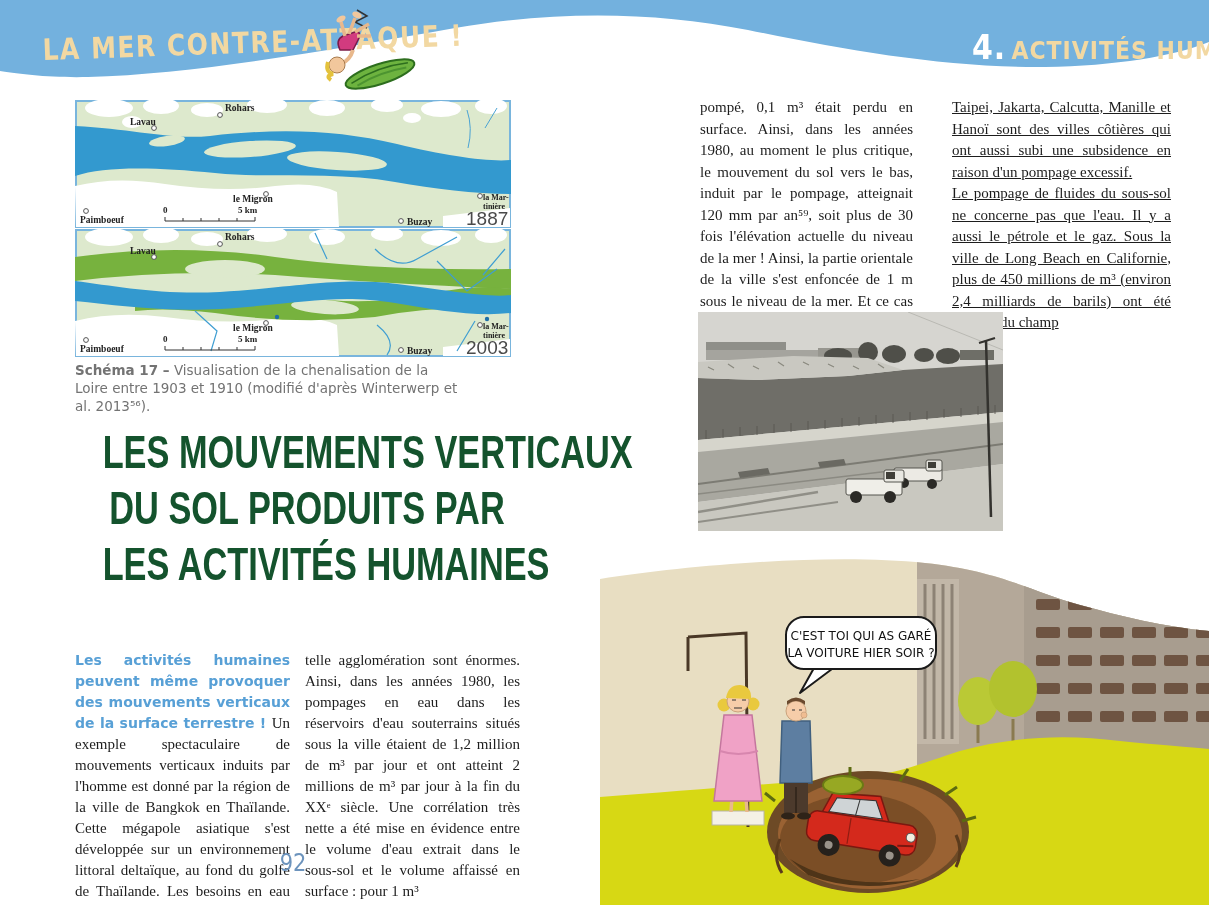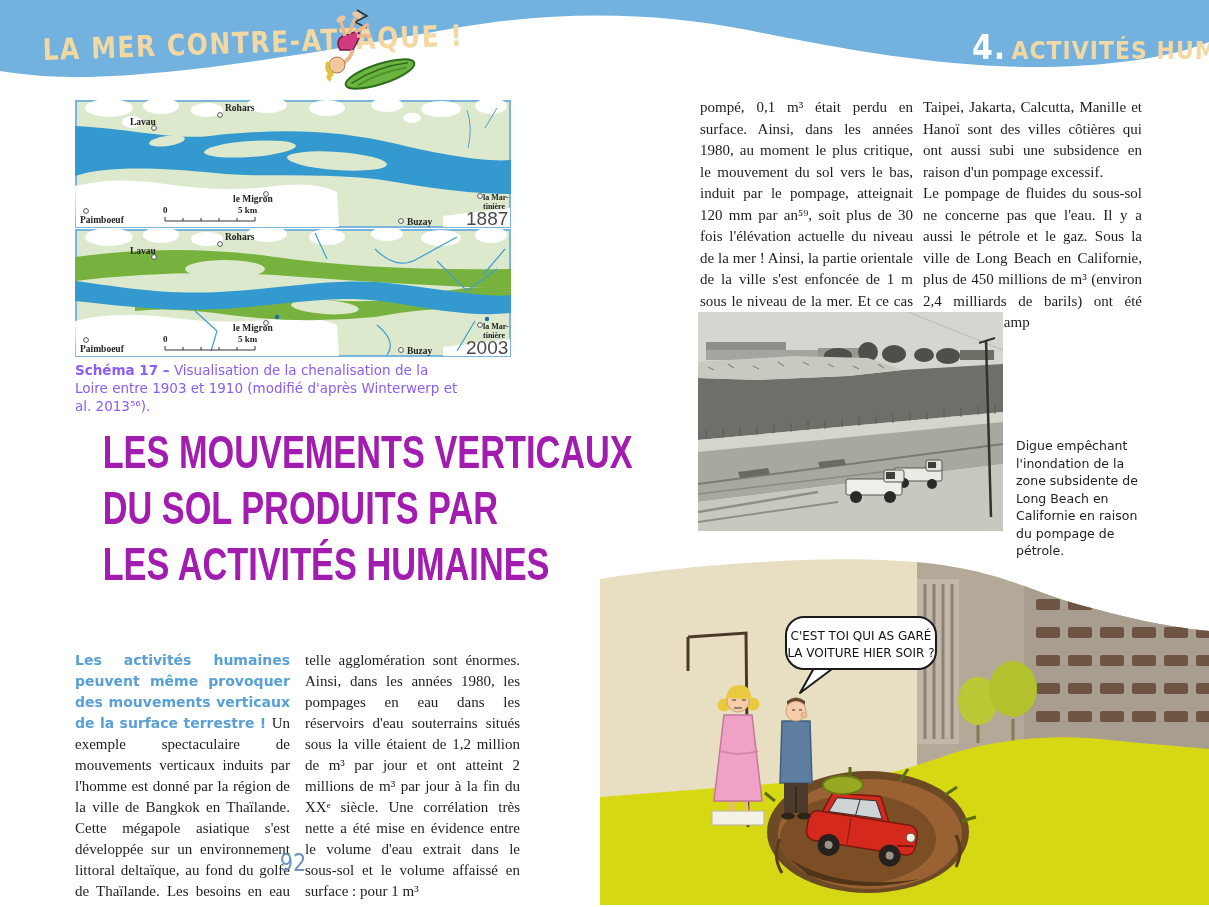--- a/index.html
+++ b/index.html
@@ -9,24 +9,24 @@
   
   .book-title{left:42px;top:33px;font-size:25px;letter-spacing:1.5px;color:#f2d8a2;
     transform:rotate(-2deg) scaleY(1.18);transform-origin:left top;font-weight:bold;
     font-family:"DejaVu Sans",sans-serif;white-space:nowrap;}
   .chapter{left:972px;top:28px;white-space:nowrap;font-family:"DejaVu Sans",sans-serif;
     transform:scaleY(1.12);transform-origin:left top;}
   .chapter .num{color:#ffffff;font-size:30px;font-weight:bold;letter-spacing:1px;}
   .chapter .lbl{color:#f2d8a2;font-size:22px;font-weight:bold;letter-spacing:1px;}
   
   .maps{left:75px;top:100px;width:436px;}
-  .caption{left:75px;top:361px;width:385px;font-size:13.5px;line-height:18px;color:#8b5cf6;
+  .caption{left:75px;top:361px;width:385px;font-size:13.5px;line-height:18px;color:#737373;
     font-family:"DejaVu Sans",sans-serif;}
   .caption b{font-weight:bold;}
-  .heading{left:45px;top:424px;width:524px;color:#a21caf;
+  .heading{left:45px;top:424px;width:524px;text-align:center;color:#14532d;
     font-family:"Liberation Sans",sans-serif;}
   .heading div{font-size:44px;line-height:56px;font-weight:bold;letter-spacing:0px;
     transform:scaleX(0.78) scaleY(1.04);transform-origin:center;white-space:nowrap;}
   .col{position:absolute;top:650px;font-family:"Liberation Serif",serif;font-size:15px;
     line-height:21px;text-align:justify;color:#1d1d1d;}
   .col p{margin:0;}
   .lead{color:#58a0d6;font-family:"DejaVu Sans",sans-serif;font-weight:bold;
     font-size:14px;line-height:21px;}
   .pagenum{left:228px;top:851px;width:130px;text-align:center;color:#6d94bd;font-size:21px;
     font-family:"DejaVu Sans",sans-serif;transform:scaleY(1.15);}
@@ -196,21 +196,21 @@
   </div>
   <div class="col" style="left:305px;width:215px;font-family:Liberation Serif, serif;">
     <p>telle agglomération sont énormes. Ainsi, dans les années 1980, les pompages en eau dans les réservoirs d'eau souterrains situés sous la ville étaient de 1,2 million de m³ par jour et ont atteint 2 millions de m³ par jour à la fin du XXᵉ siècle. Une corrélation très nette a été mise en évidence entre le volume d'eau extrait dans le sous-sol et le volume affaissé en surface : pour 1 m³</p>
   </div>
 
   <div class="abs pagenum">92</div>
 
   <div class="rcol" style="left:700px;width:213px;">
     <p>pompé, 0,1 m³ était perdu en surface. Ainsi, dans les années 1980, au moment le plus critique, le mouvement du sol vers le bas, induit par le pompage, atteignait 120 mm par an⁵⁹, soit plus de 30 fois l'élévation actuelle du niveau de la mer ! Ainsi, la partie orientale de la ville s'est enfoncée de 1 m sous le niveau de la mer. Et ce cas n'est pas unique, Tokyo, Osaka, Shanghai,</p>
   </div>
-  <div class="rcol" style="left:923px;width:219px;">
+  <div class="rcol" style="left:952px;width:219px;text-decoration:underline;">
     <p>Taipei, Jakarta, Calcutta, Manille et Hanoï sont des villes côtières qui ont aussi subi une subsidence en raison d'un pompage excessif.</p>
     <p>Le pompage de fluides du sous-sol ne concerne pas que l'eau. Il y a aussi le pétrole et le gaz. Sous la ville de Long Beach en Californie, plus de 450 millions de m³ (environ 2,4 milliards de barils) ont été extraits du champ</p>
   </div>
 
   <svg class="abs photo" width="305" height="219" viewBox="0 0 305 219">
     <rect width="305" height="219" fill="#d6d5d0"></rect>
     <line x1="210" y1="0" x2="305" y2="38" stroke="#b9b8b2" stroke-width="1"></line>
     <g>
       <rect x="8" y="30" width="80" height="16" fill="#8f8f89"></rect>
       <rect x="8" y="38" width="112" height="10" fill="#a5a49e"></rect>
@@ -256,21 +256,20 @@
       <rect x="188" y="160" width="9" height="7" fill="#3f3e38"></rect>
       <circle cx="158" cy="185" r="6" fill="#2b2a26"></circle>
         <circle cx="192" cy="185" r="6" fill="#2b2a26"></circle>
     </g>
     <g stroke="#33322e">
       <line x1="288" y1="28" x2="293" y2="205" stroke-width="2.5"></line>
       <line x1="281" y1="31" x2="297" y2="26" stroke-width="2"></line>
     </g>
   </svg>
 
-  <div class="abs photo-caption">Digue empêchant l'inondation de la zone subsidente de Long Beach en Californie en raison du pompage de pétrole.</div>
 
   <svg class="abs cartoon" width="609" height="366" viewBox="0 0 609 366">
     <defs>
       <clipPath id="scene">
         <path d="M0,40 C90,26 230,14 325,24 C400,32 430,52 480,66 C520,77 565,88 609,92 L609,366 L0,366 Z"></path>
       </clipPath>
     </defs>
     <g clip-path="url(#scene)">
       <rect width="609" height="366" fill="#e8dec2"></rect>
       <rect x="317" y="0" width="292" height="366" fill="#b4a899"></rect>

